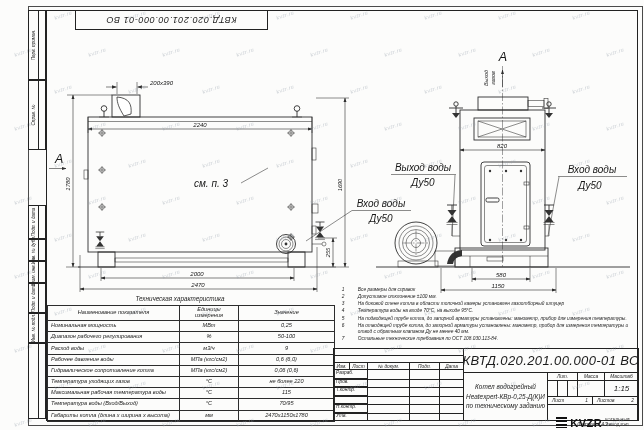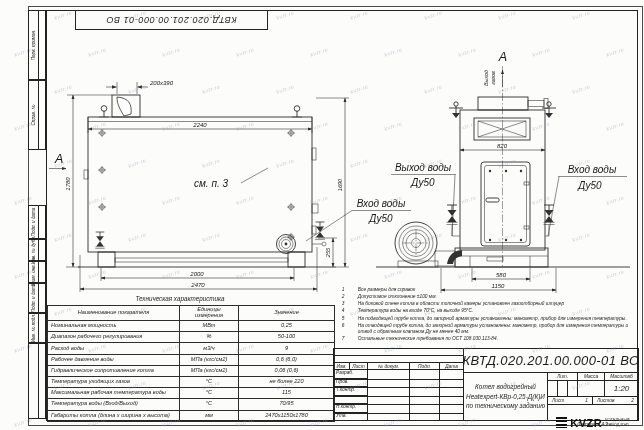--- a/index.html
+++ b/index.html
@@ -496,21 +496,21 @@
     </div>
 
     <div class="cell ctr" style="left:214px;top:24px;width:30px;height:8px;">Лит.</div>
     <div class="cell ctr" style="left:244px;top:24px;width:27px;height:8px;">Масса</div>
     <div class="cell ctr nobr" style="left:271px;top:24px;width:33px;height:8px;">Масштаб</div>
     <div class="cell ctr" style="left:214px;top:32px;width:10px;height:16px;"></div>
     <div class="cell ctr" style="left:224px;top:32px;width:10px;height:16px;"></div>
     <div class="cell ctr" style="left:234px;top:32px;width:10px;height:16px;"></div>
     <div class="cell ctr" style="left:244px;top:32px;width:27px;height:16px;"></div>
     <div class="cell ctr nobr" style="left:271px;top:32px;width:33px;height:16px;">
-      <span class="scale">1:20</span>
+      <span class="scale">1:15</span>
     </div>
 
     <div class="cell shcell" style="left:214px;top:48px;width:45px;height:8px;">
       <span>Лист</span>
       <span>1</span>
     </div>
     <div class="cell shcell nobr" style="left:259px;top:48px;width:45px;height:8px;">
       <span>Листов</span>
       <span>2</span>
     </div>

